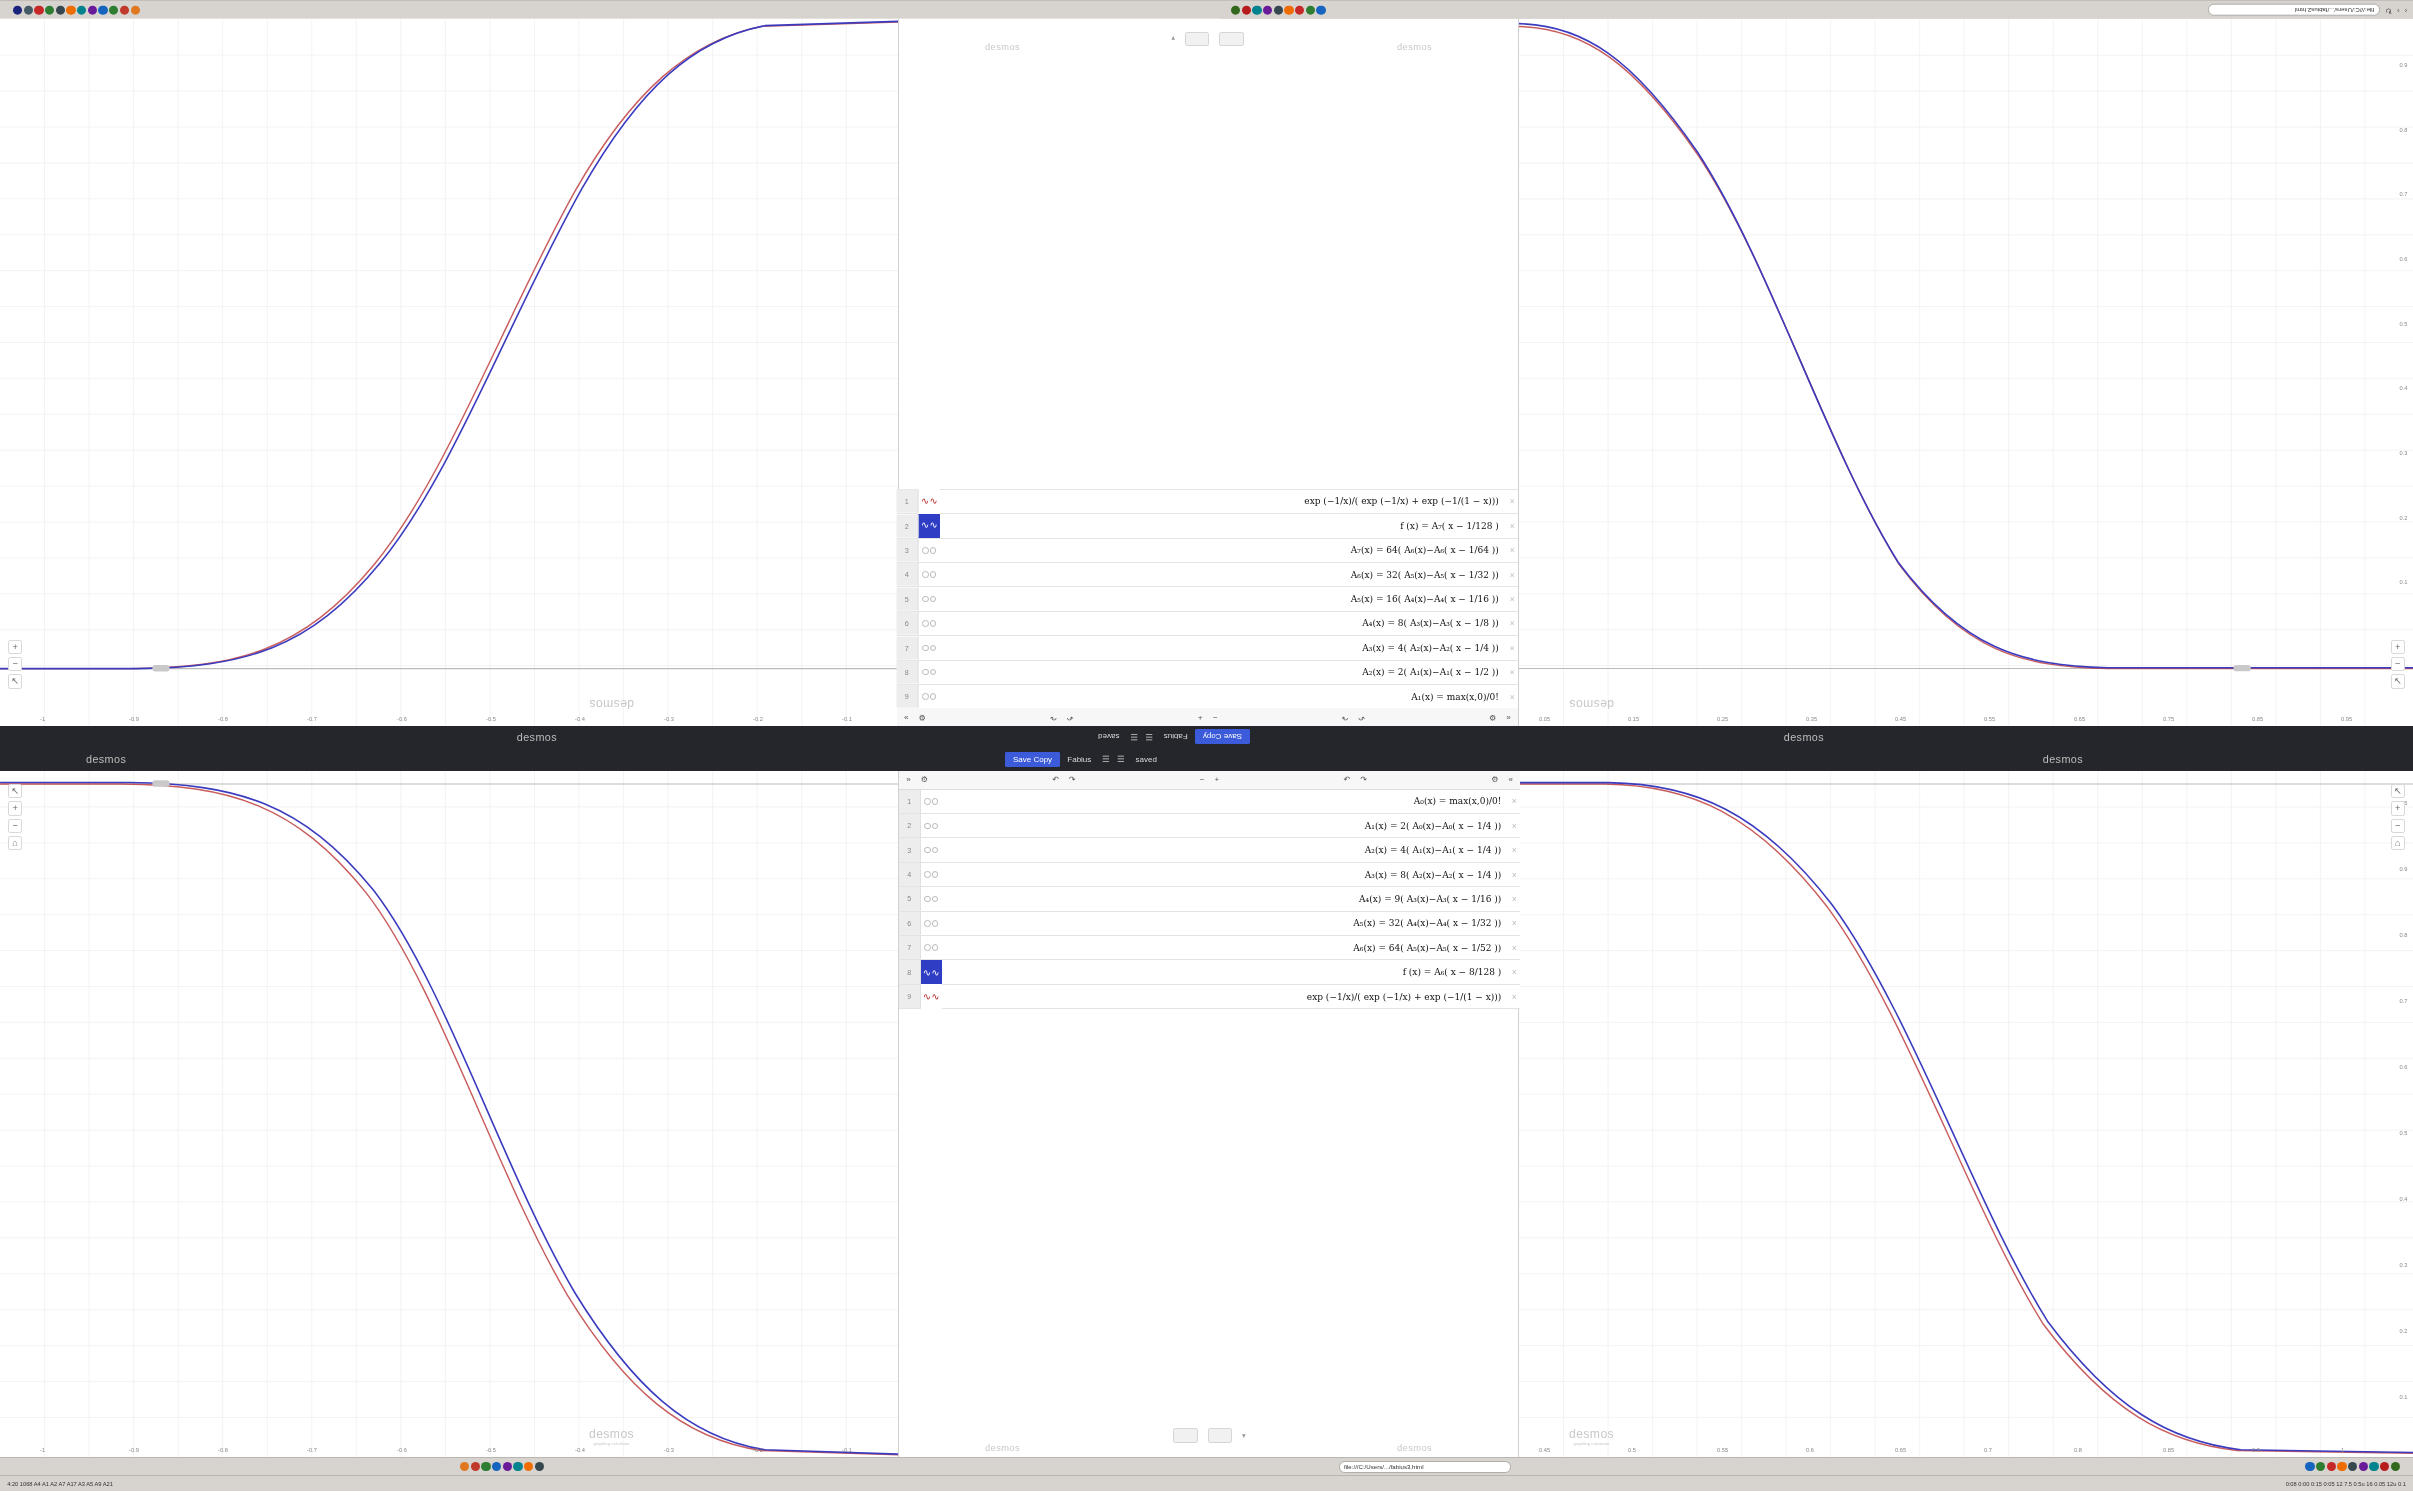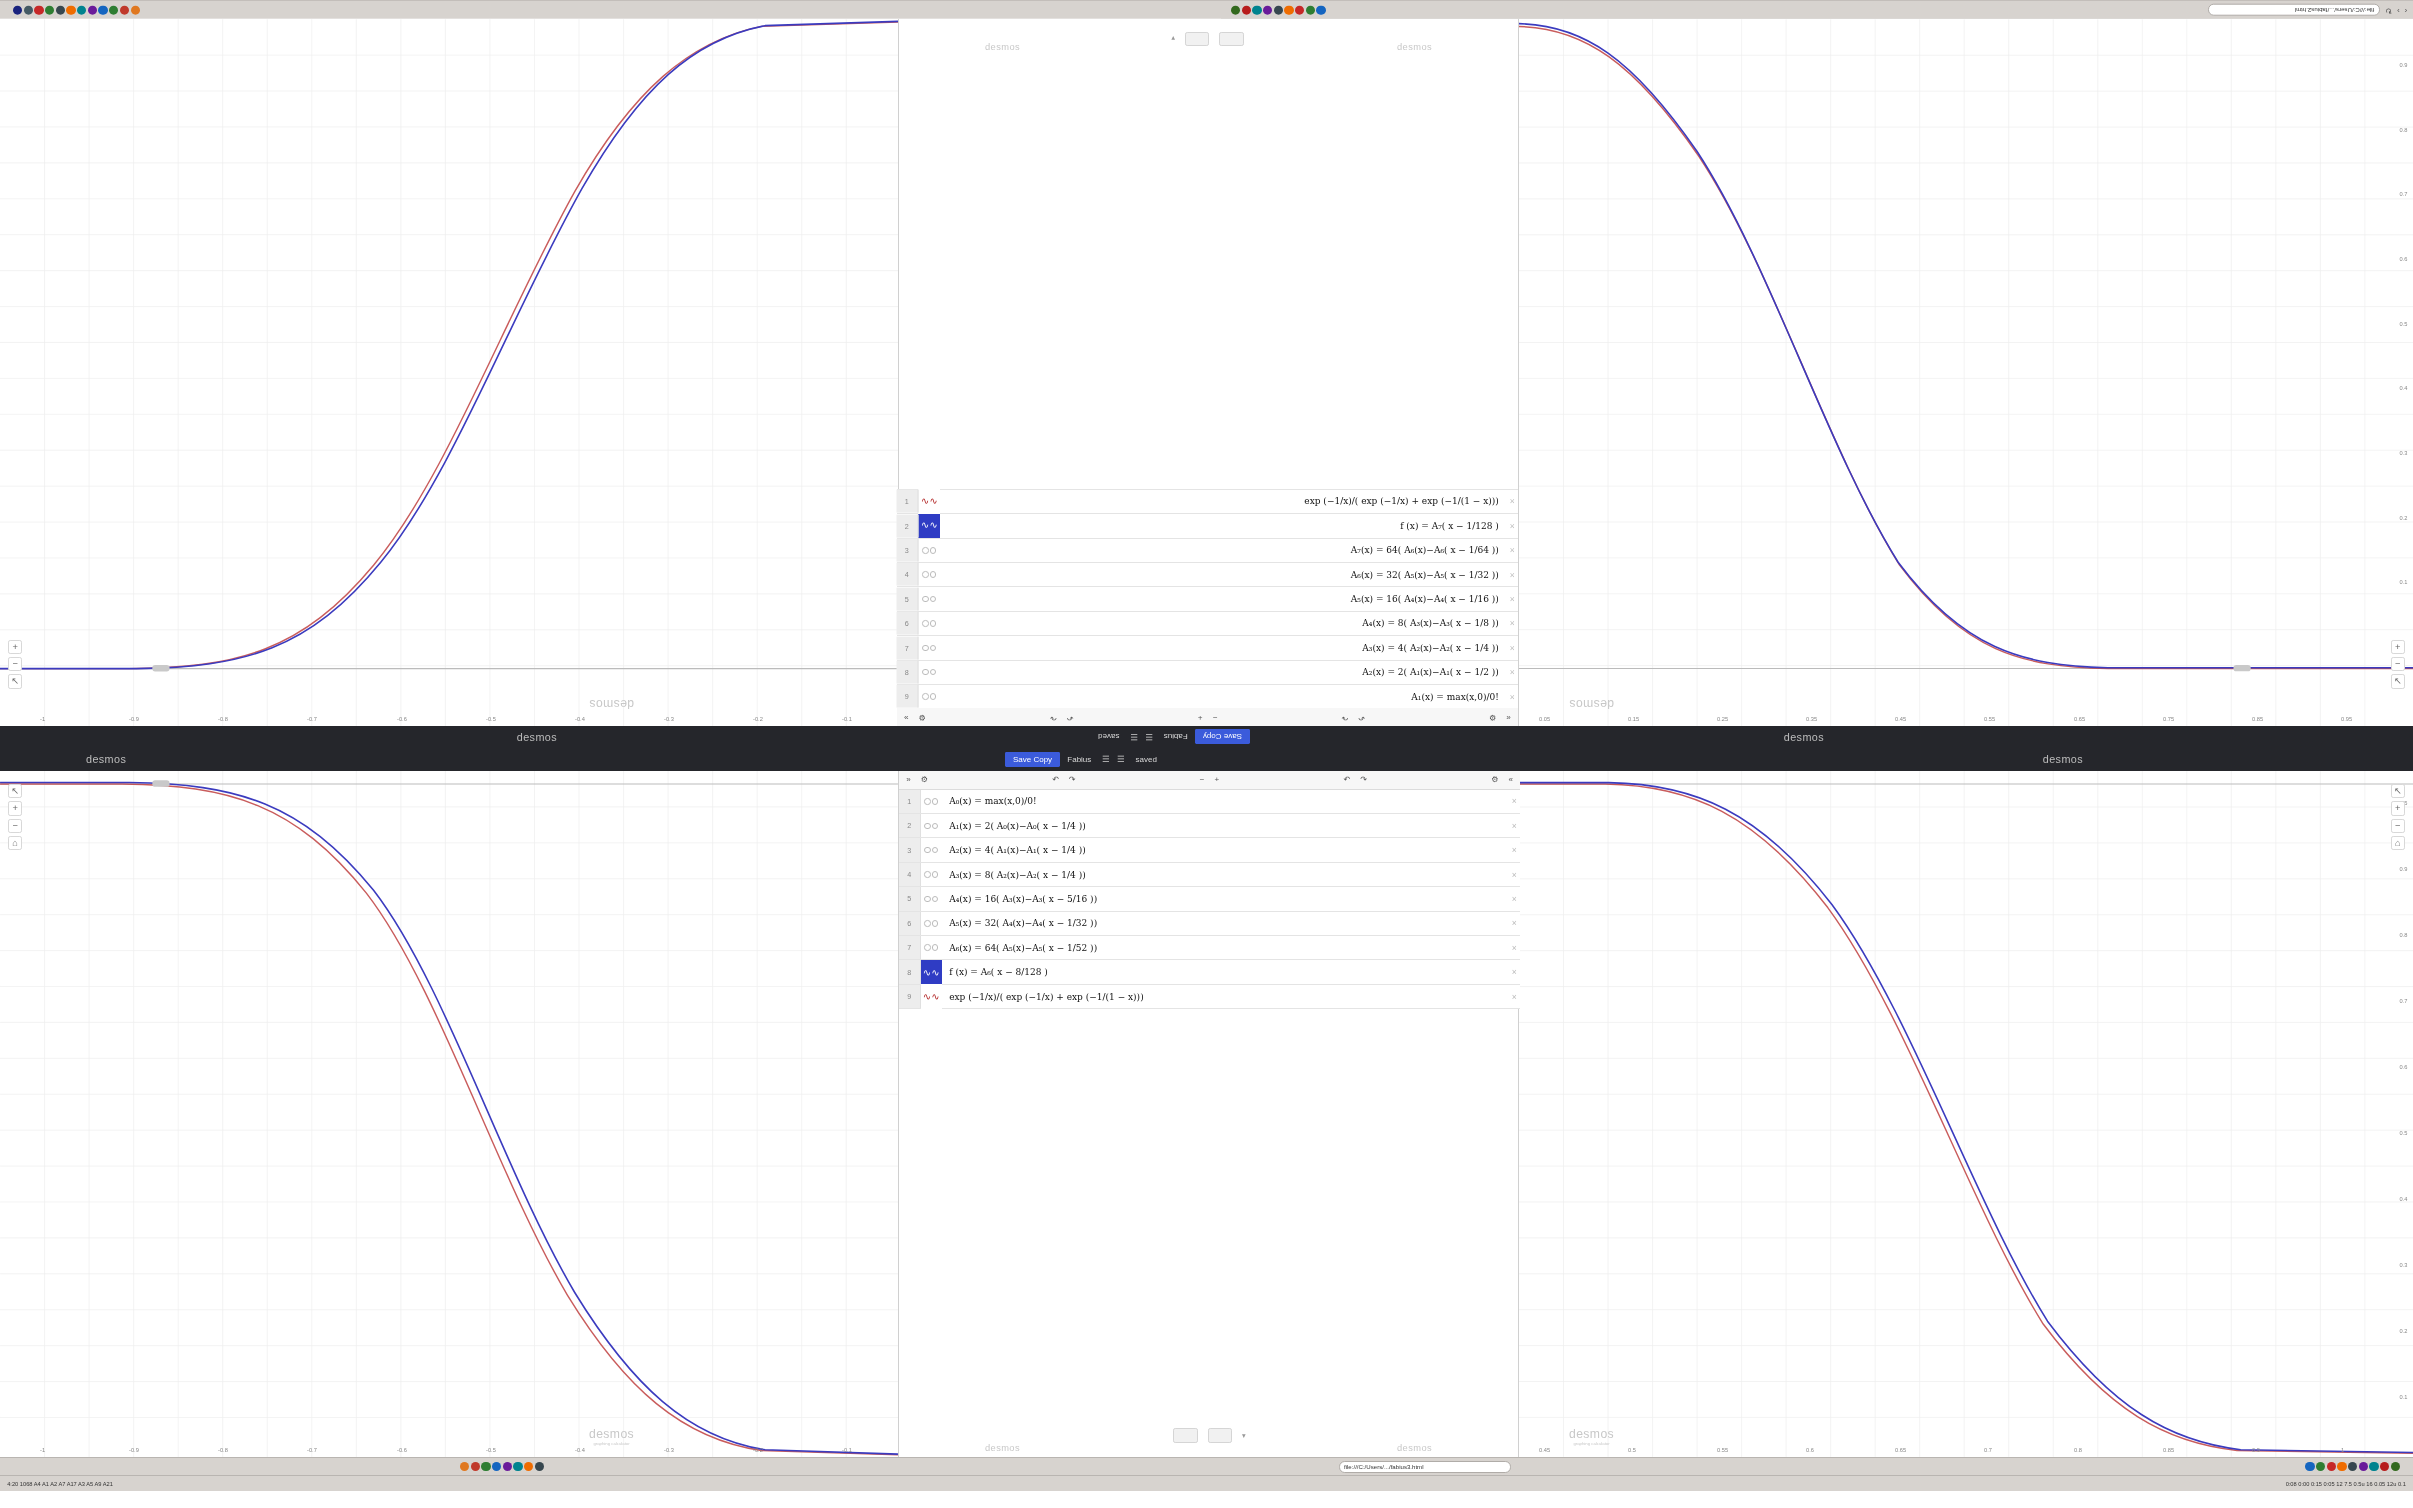--- a/index.html
+++ b/index.html
@@ -81,21 +81,21 @@
     width: 21.5px; height: 24.4px; background: #2f3cc4;
     display: flex; align-items: center; justify-content: center;
     color: #fff; font-size: 10px;
   }
   .wave-swatch.red { background: #ffffff; color: #b02020; }
   .expr-math {
     flex: 1 1 auto;
     padding: 0 7.2px;
     font-family: "DejaVu Serif", serif;
     font-size: 9px; color: #111;
-    white-space: nowrap; overflow: hidden;
+    white-space: nowrap; overflow: hidden; text-align: right;
   }
   .expr-x {
     width: 11.5px; text-align: center; color: #bbb; font-size: 8.6px;
     flex: 0 0 11.5px;
   }
 
   
   .desmos-toolbar {
     position: absolute; height: 18.7px;
     background: #f7f7f7; border-top: 0.7px solid #dcdcdc;
@@ -701,21 +701,21 @@
         </div>
         <div class="expr-math">A₃(x) = 8( A₂(x)−A₂( x − 1/4 ))</div>
         <div class="expr-x">×</div>
       </div>
       <div class="expr-row">
         <div class="expr-index">5</div>
         <div class="expr-swatch">
           <span class="circle-o"></span>
             <span class="circle-o"></span>
         </div>
-        <div class="expr-math">A₄(x) = 16( A₃(x)−A₃( x − 5/16 ))</div>
+        <div class="expr-math">A₄(x) = 9( A₃(x)−A₃( x − 1/16 ))</div>
         <div class="expr-x">×</div>
       </div>
       <div class="expr-row">
         <div class="expr-index">6</div>
         <div class="expr-swatch">
           <span class="circle-o"></span>
             <span class="circle-o"></span>
         </div>
         <div class="expr-math">A₅(x) = 32( A₄(x)−A₄( x − 1/32 ))</div>
         <div class="expr-x">×</div>

